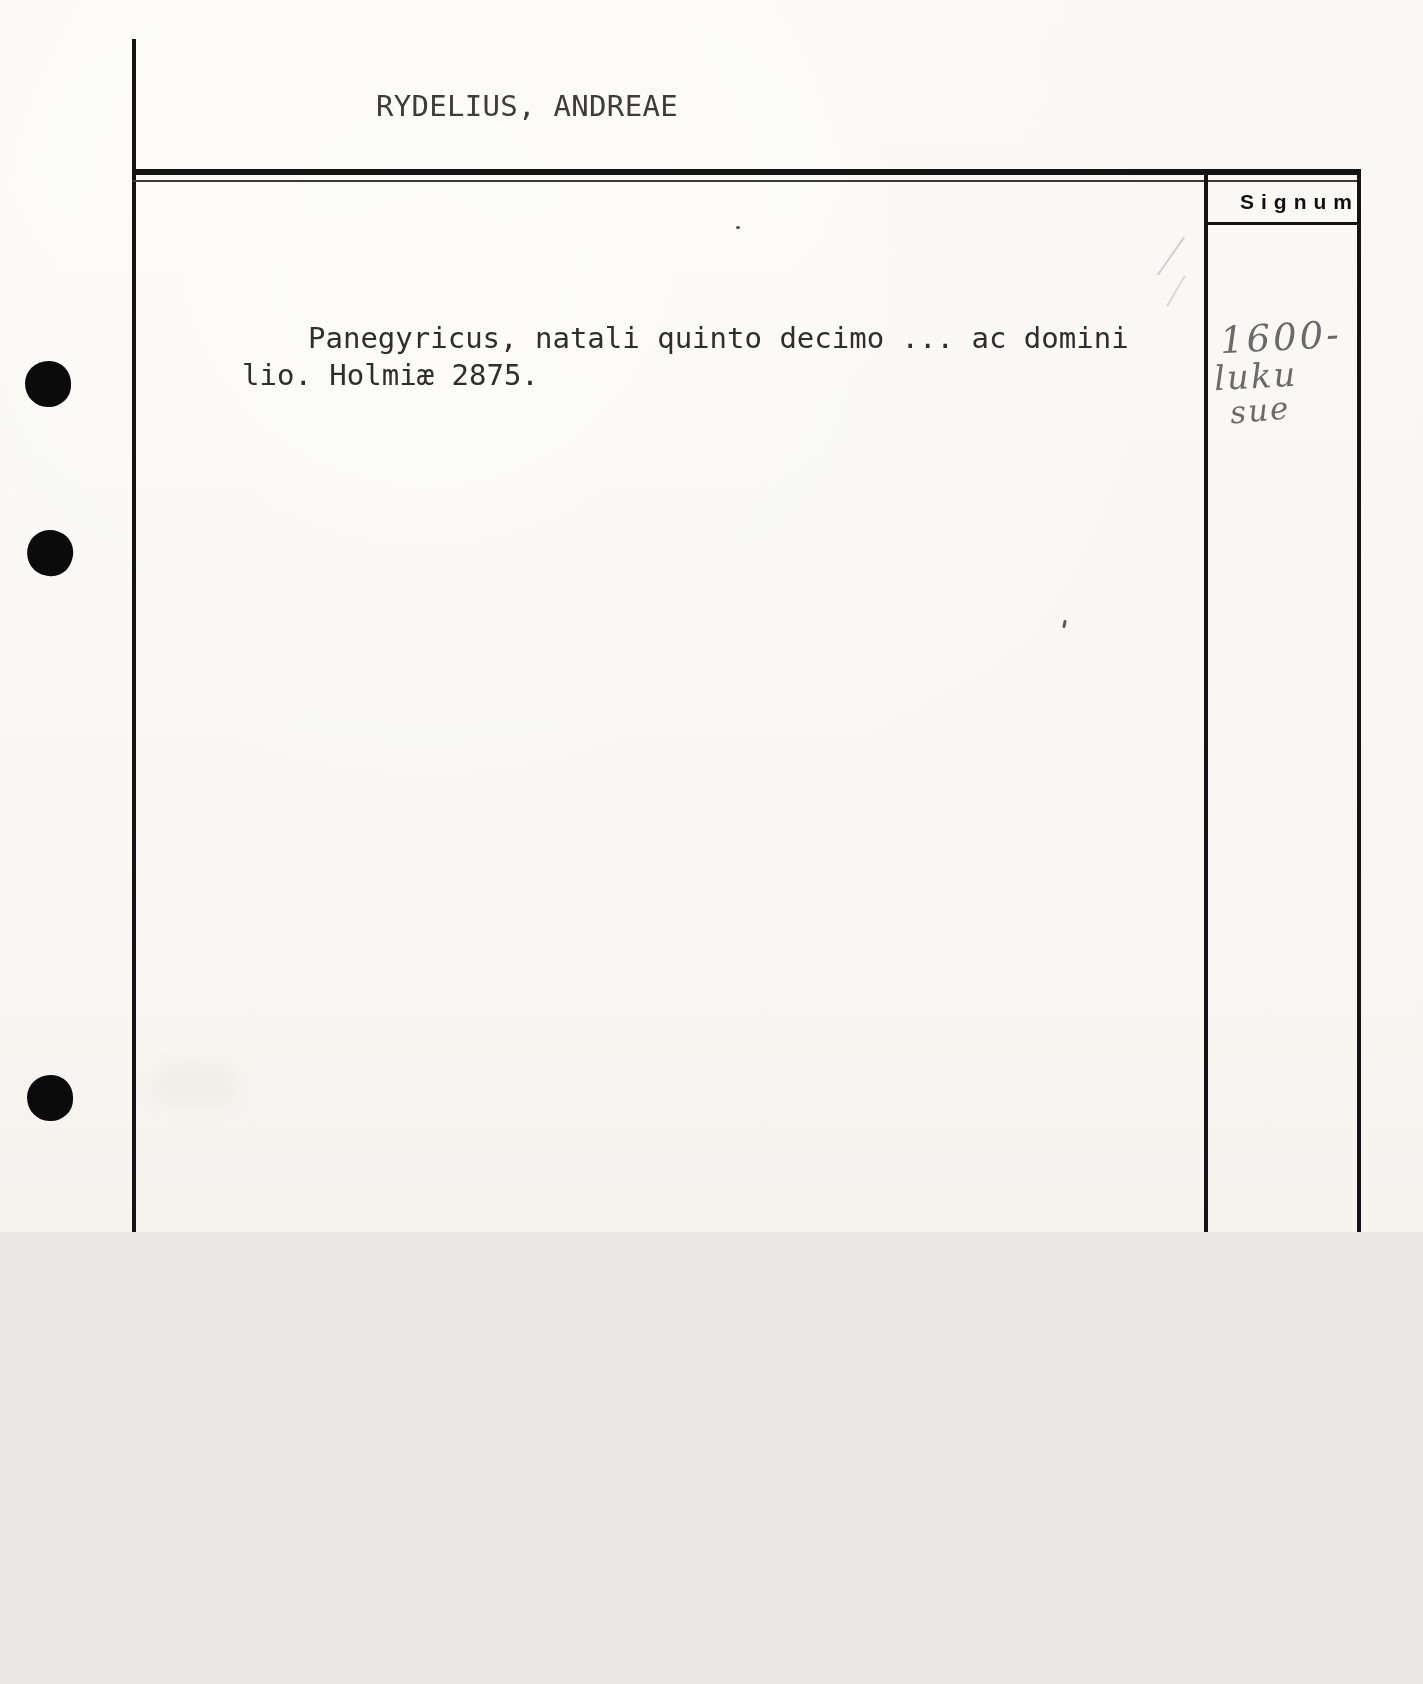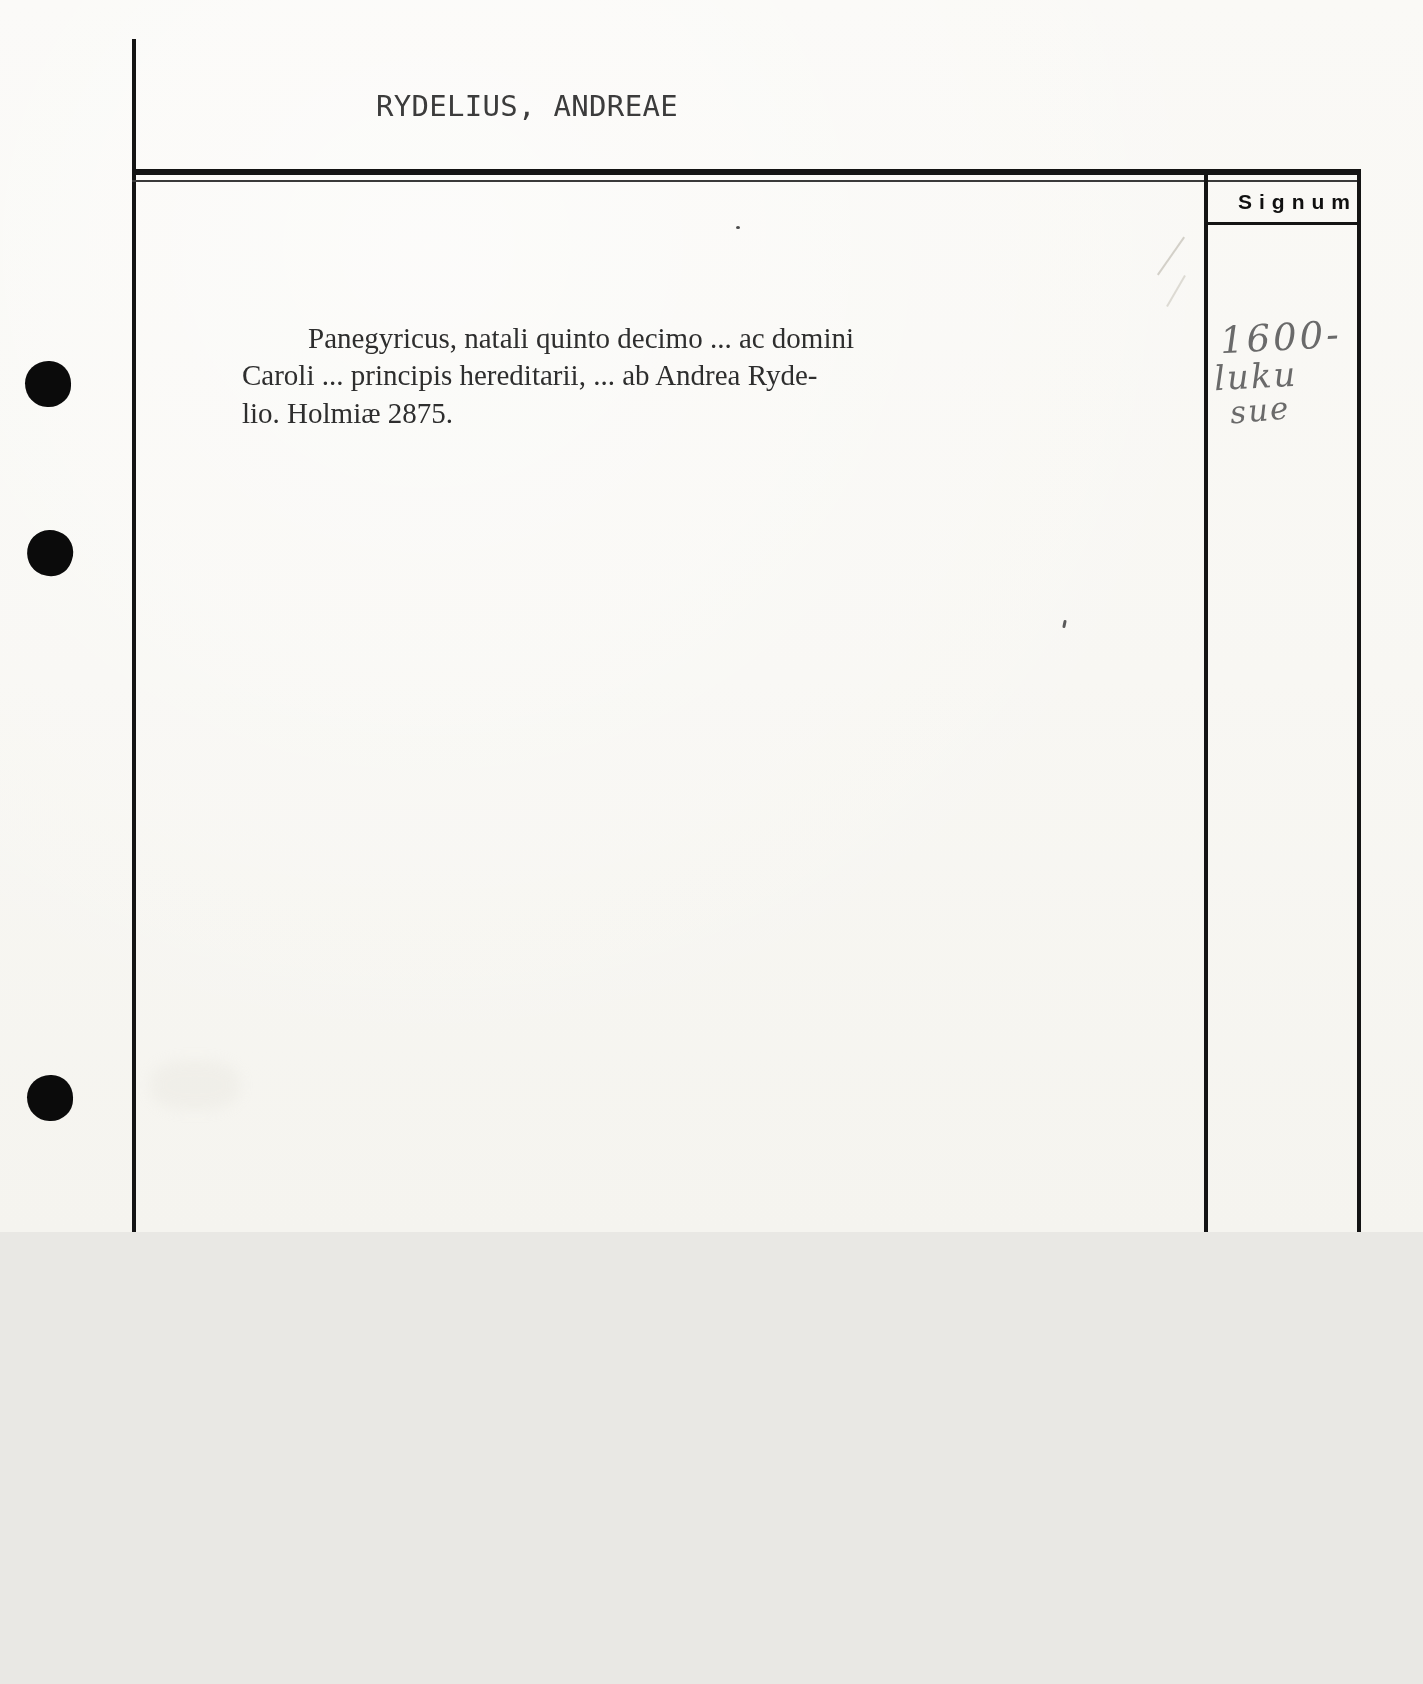--- a/index.html
+++ b/index.html
@@ -31,31 +31,31 @@
     position: absolute; left: 376px; top: 89px;
     font-size: 29px; letter-spacing: 0.3px;
     color: #3c3c3c;
     white-space: pre;
   }
   .entry {
     position: absolute; left: 242px; top: 320px; width: 975px;
     font-size: 29px; line-height: 37.4px;
     color: var(--typewriter-ink, #2e2e2e);
     letter-spacing: 0px;
-    font-family: Liberation Serif, serif;
   }
   .entry .entry-line { white-space: pre; }
   .entry .entry-line:first-child { padding-left: 66px; }
   
   .signum-header {
     position: absolute; left: 1208px; top: 190px; width: 149px;
-    text-align: right;
+    text-align: left;
     font-family: "Liberation Sans", sans-serif;
     font-weight: bold; font-size: 21px; letter-spacing: 7px;
     color: #101010;
+    padding-left: 32px;
   }
   .handwritten {
     position: absolute;
     font-family: "DejaVu Serif", serif;
     font-style: italic;
     color: var(--pencil, #6a6a6a);
   }
   .hw-1 { left: 1220px; top: 316px; font-size: 37px; letter-spacing: 3px; transform: rotate(-3deg); }
   .hw-2 { left: 1214px; top: 356px; font-size: 34px; letter-spacing: 2px; transform: rotate(-3deg); }
   .hw-3 { left: 1230px; top: 392px; font-size: 31px; letter-spacing: 2px; transform: rotate(-5deg); }
@@ -108,21 +108,20 @@
   <div class="rule rule-top-thick"></div>
   <div class="rule rule-top-thin"></div>
   <div class="rule rule-signum-left"></div>
   <div class="rule rule-right-vertical"></div>
   <div class="rule rule-signum-bottom"></div>
 
   <div class="heading">RYDELIUS, ANDREAE</div>
 
   <div class="entry">
     <div class="entry-line">Panegyricus, natali quinto decimo ... ac domini</div>
-    <div class="entry-line">Caroli ... principis hereditarii, ... ab Andrea Ryde-</div>
     <div class="entry-line">lio. Holmiæ 2875.</div>
   </div>
 
   <div class="signum-header">Signum</div>
 
   <div class="handwritten hw-1">1600-</div>
   <div class="handwritten hw-2">luku</div>
   <div class="handwritten hw-3">sue</div>
 
   <div class="speck speck-1"></div>

